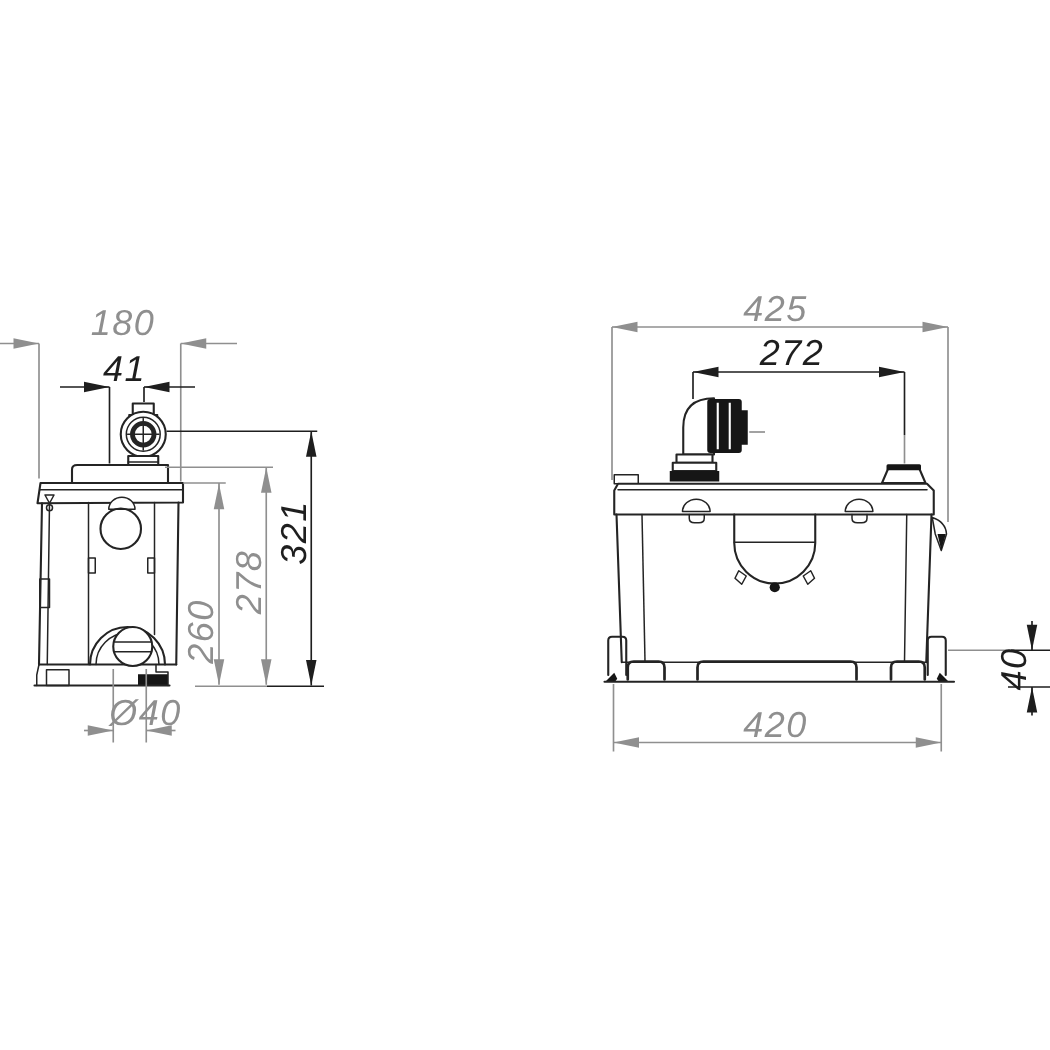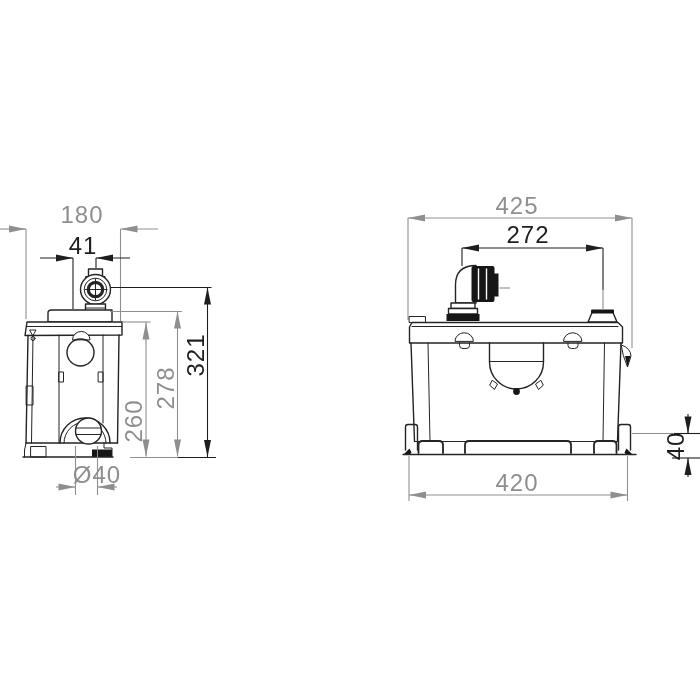--- a/index.html
+++ b/index.html
@@ -1,17 +1,17 @@
 <!DOCTYPE html>
 <html><head>
 <meta charset="utf-8">
 <style>
   html,body{margin:0;padding:0;background:#fff;}
   .canvas{position:relative;width:700px;height:700px;background:#ffffff;overflow:hidden;
-          font-family:"Liberation Sans", sans-serif;}
+          font-family:"Liberation Sans", sans-serif;font-style:italic;}
   svg{position:absolute;left:0;top:0;}
   
   .ol  {stroke:#242424;stroke-width:1.4;fill:none;stroke-linecap:round;stroke-linejoin:round;}
   .olt {stroke:#242424;stroke-width:1;fill:none;stroke-linecap:round;stroke-linejoin:round;}
   .olb {stroke:#242424;stroke-width:1.8;fill:none;stroke-linecap:round;stroke-linejoin:round;}
   .blk {fill:#161616;stroke:none;}
   .wfill{fill:#ffffff;}
   .dg  {stroke:#8f8f8f;stroke-width:1.1;fill:none;}
   .db  {stroke:#1e1e1e;stroke-width:1.1;fill:none;}
   .tg  {fill:#8f8f8f;font-size:24px;letter-spacing:1px;}

